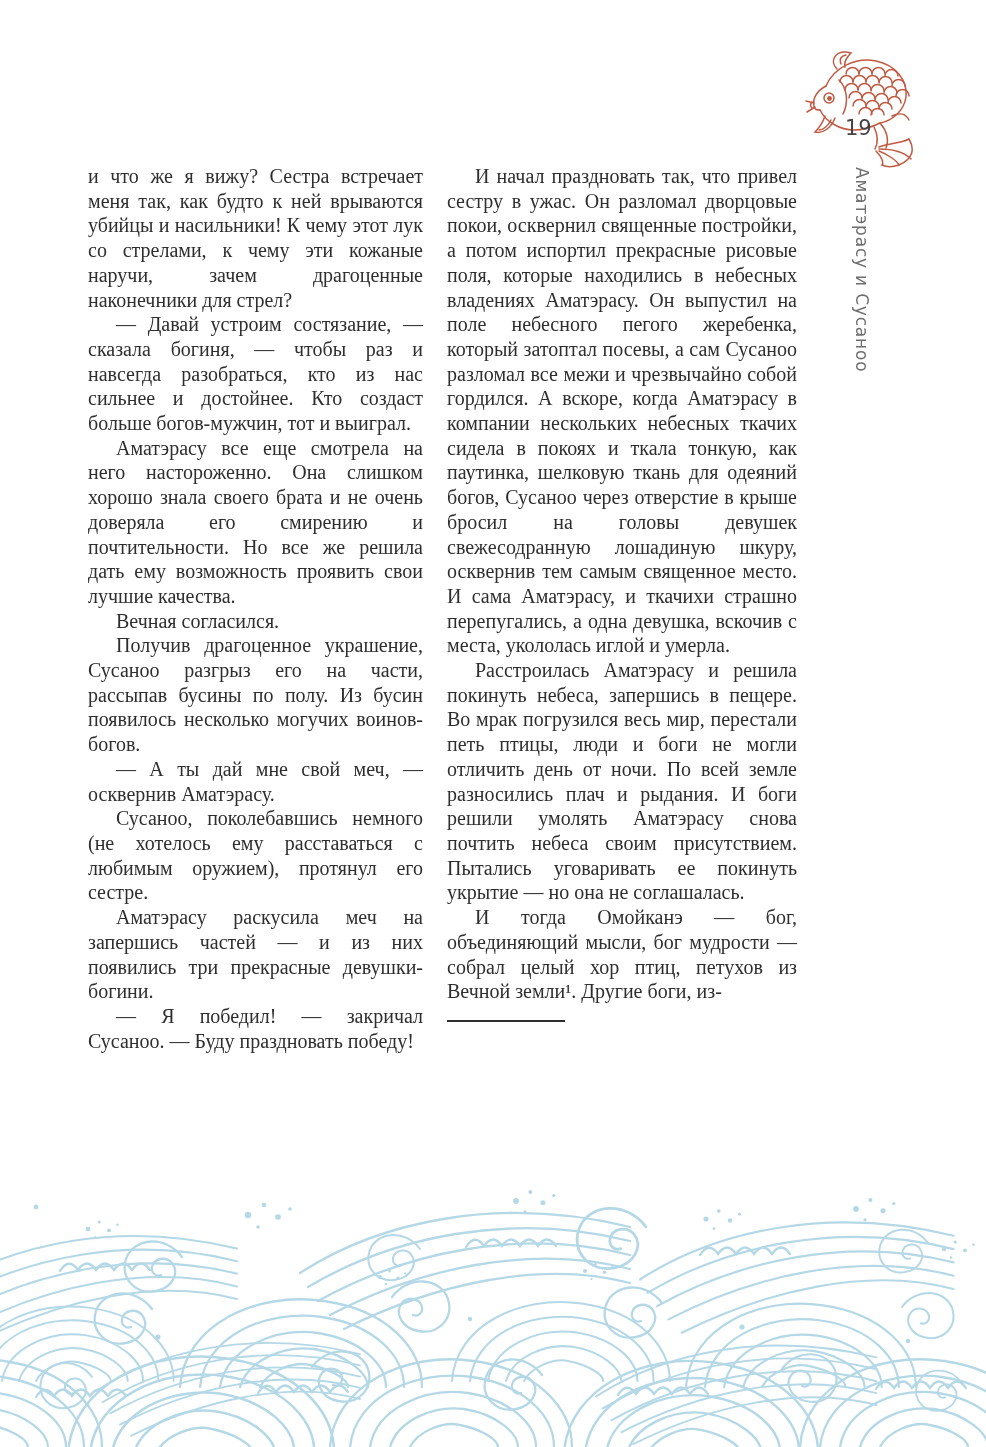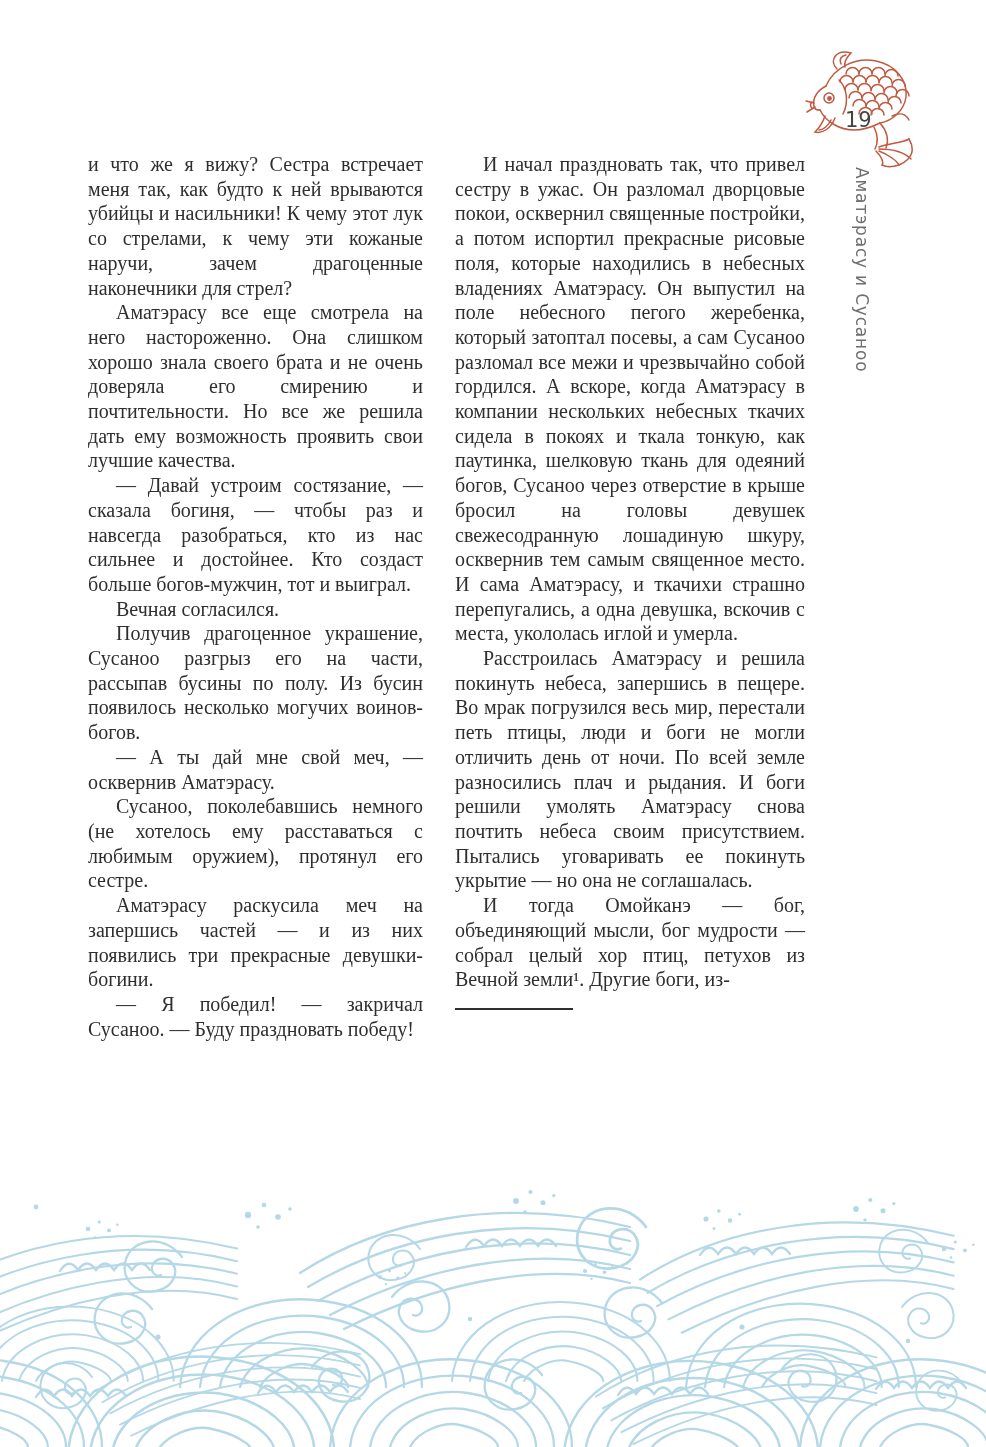--- a/index.html
+++ b/index.html
@@ -12,41 +12,41 @@
     --rule-color:#2e2e2e;
   }
   html,body{margin:0;padding:0;}
   body{
     width:986px;height:1447px;background:#ffffff;position:relative;
     font-family:"Liberation Serif", serif;overflow:hidden;
   }
   .page{position:absolute;inset:0;overflow:hidden;}
 
   
-  .columns{position:absolute;left:88px;top:152px;display:flex;gap:32px;}
+  .columns{position:absolute;left:88px;top:164px;display:flex;gap:24px;}
   .col-left{width:335px;}
   .col-right{width:350px;}
   p.body-par{
     margin:0;font-size:20px;line-height:24.7px;text-align:justify;
     color:var(--text-color);hyphens:auto;-webkit-hyphens:auto;
   }
   p.body-par.indent{text-indent:28px;}
 
   
   .footnote-block{margin-top:16px;}
   .footnote-rule{width:118px;height:2.5px;background:var(--rule-color);margin:0 0 9px 0;}
   p.footnote-text{
     margin:0;font-family:"DejaVu Sans", sans-serif;font-size:16.5px;line-height:23px;
     color:var(--footnote-color);text-align:justify;text-indent:22px;hyphens:auto;
   }
   p.footnote-text sup{font-size:11px;line-height:0;}
 
   
   .page-number{
-    position:absolute;left:845px;top:108px;
+    position:absolute;left:845px;top:116px;
     font-family:"DejaVu Sans", sans-serif;font-size:21px;color:var(--pagenum-color);
   }
   .running-title{
     position:absolute;left:852px;top:167px;
     writing-mode:vertical-rl;
     font-family:"DejaVu Sans", sans-serif;font-size:17px;letter-spacing:0.8px;
     color:var(--title-color);white-space:nowrap;
   }
 
   
@@ -125,22 +125,22 @@
     </defs>
   </svg>
 
   <div class="page-number">19</div>
 
   <div class="running-title">Аматэрасу и Сусаноо</div>
 
   <div class="columns">
     <div class="col-left">
       <p class="body-par">и что же я вижу? Сестра встречает меня так, как будто к ней врываются убийцы и насильники! К чему этот лук со стрелами, к чему эти кожаные наручи, зачем драгоценные наконечники для стрел?</p>
+      <p class="body-par indent">— Давай устроим состязание, — сказала богиня, — чтобы раз и навсегда разобраться, кто из нас сильнее и достойнее. Кто создаст больше богов-мужчин, тот и выиграл.</p>
       <p class="body-par indent">Аматэрасу все еще смотрела на него настороженно. Она слишком хорошо знала своего брата и не очень доверяла его смирению и почтительности. Но все же решила дать ему возможность проявить свои лучшие качества.</p>
-      <p class="body-par indent">— Давай устроим состязание, — сказала богиня, — чтобы раз и навсегда разобраться, кто из нас сильнее и достойнее. Кто создаст больше богов-мужчин, тот и выиграл.</p>
       <p class="body-par indent">Вечная согласился.</p>
       <p class="body-par indent">Получив драгоценное украшение, Сусаноо разгрыз его на части, рассыпав бусины по полу. Из бусин появилось несколько могучих воинов-богов.</p>
       <p class="body-par indent">— А ты дай мне свой меч, — осквернив Аматэрасу.</p>
       <p class="body-par indent">Сусаноо, поколебавшись немного (не хотелось ему расставаться с любимым оружием), протянул его сестре.</p>
       <p class="body-par indent">Аматэрасу раскусила меч на запершись частей — и из них появились три прекрасные девушки-богини.</p>
       <p class="body-par indent">— Я победил! — закричал Сусаноо. — Буду праздновать победу!</p>
     </div>
     <div class="col-right">
       <p class="body-par indent">И начал праздновать так, что привел сестру в ужас. Он разломал дворцовые покои, осквернил священные постройки, а потом испортил прекрасные рисовые поля, которые находились в небесных владениях Аматэрасу. Он выпустил на поле небесного пегого жеребенка, который затоптал посевы, а сам Сусаноо разломал все межи и чрезвычайно собой гордился. А вскоре, когда Аматэрасу в компании нескольких небесных ткачих сидела в покоях и ткала тонкую, как паутинка, шелковую ткань для одеяний богов, Сусаноо через отверстие в крыше бросил на головы девушек свежесодранную лошадиную шкуру, осквернив тем самым священное место. И сама Аматэрасу, и ткачихи страшно перепугались, а одна девушка, вскочив с места, укололась иглой и умерла.</p>
       <p class="body-par indent">Расстроилась Аматэрасу и решила покинуть небеса, запершись в пещере. Во мрак погрузился весь мир, перестали петь птицы, люди и боги не могли отличить день от ночи. По всей земле разносились плач и рыдания. И боги решили умолять Аматэрасу снова почтить небеса своим присутствием. Пытались уговаривать ее покинуть укрытие — но она не соглашалась.</p>

